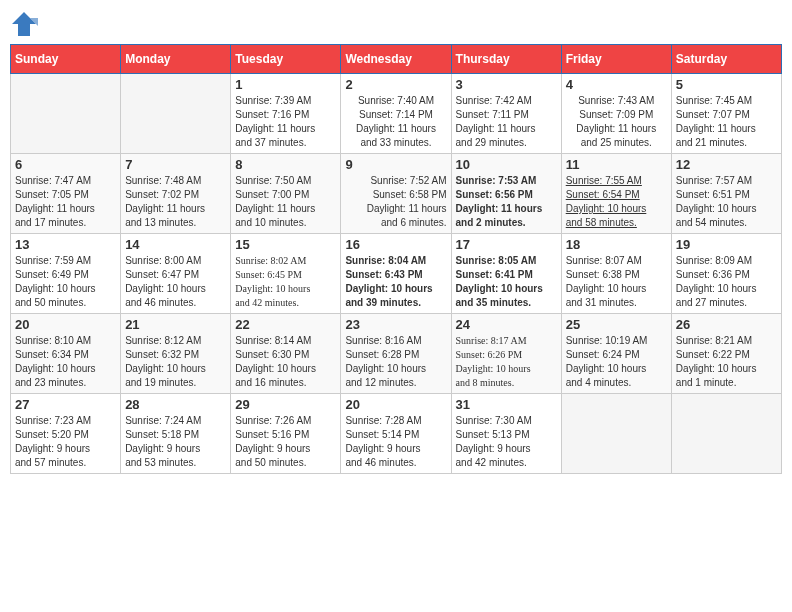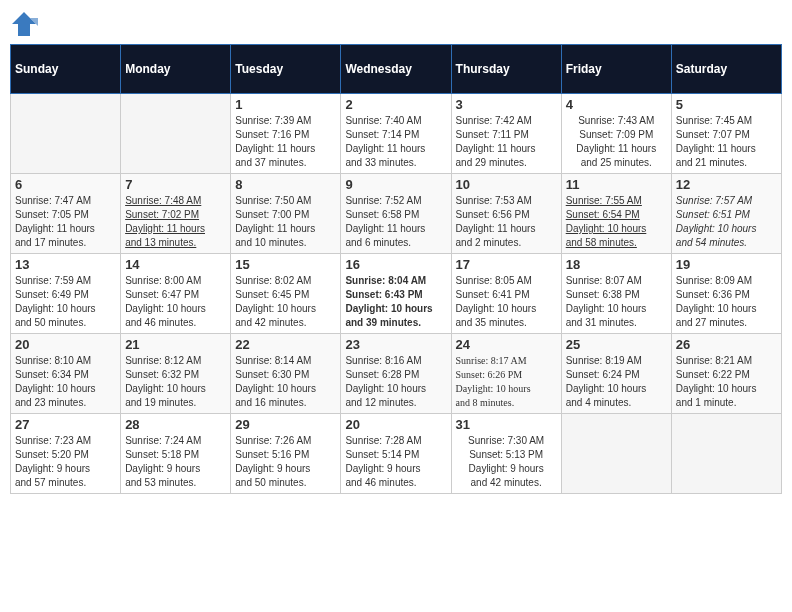--- a/index.html
+++ b/index.html
@@ -52,25 +52,25 @@
     .subtitle {
       font-size: 15px;
       color: #555;
     }
     table {
       width: 100%;
       border-collapse: collapse;
       table-layout: fixed;
     }
     th {
-      background-color: #0f172a;
+      background-color: #ef4444;
       color: #fff;
       font-size: 12px;
       font-weight: bold;
-      padding: 17px 4px;
+      padding: 7px 4px;
       text-align: left;
       border: 1px solid #2e6db4;
     }
     td {
       border: 1px solid #ccc;
       vertical-align: top;
       padding: 3px 4px;
       font-size: 10px;
       color: #333;
       height: 80px;
@@ -133,21 +133,21 @@
         <td class="empty"></td>
         <td>
           <span class="day-number">1</span>
           <div class="day-info" style="white-space: pre-line;">Sunrise: 7:39 AM
 Sunset: 7:16 PM
 Daylight: 11 hours
 and 37 minutes.</div>
         </td>
         <td>
           <span class="day-number">2</span>
-          <div class="day-info" style="white-space: pre-line;">Sunrise: 7:40 AM
+          <div class="day-info" style="white-space: pre-line; text-align: center;">Sunrise: 7:40 AM
 Sunset: 7:14 PM
 Daylight: 11 hours
 and 33 minutes.</div>
         </td>
         <td>
           <span class="day-number">3</span>
           <div class="day-info" style="white-space: pre-line;">Sunrise: 7:42 AM
 Sunset: 7:11 PM
 Daylight: 11 hours
 and 29 minutes.</div>
@@ -170,56 +170,56 @@
       <tr>
         <td>
           <span class="day-number">6</span>
           <div class="day-info" style="white-space: pre-line;">Sunrise: 7:47 AM
 Sunset: 7:05 PM
 Daylight: 11 hours
 and 17 minutes.</div>
         </td>
         <td>
           <span class="day-number">7</span>
-          <div class="day-info" style="white-space: pre-line; text-decoration: underline;">Sunrise: 7:48 AM
+          <div class="day-info" style="white-space: pre-line;">Sunrise: 7:48 AM
 Sunset: 7:02 PM
 Daylight: 11 hours
 and 13 minutes.</div>
         </td>
         <td>
           <span class="day-number">8</span>
           <div class="day-info" style="white-space: pre-line;">Sunrise: 7:50 AM
 Sunset: 7:00 PM
 Daylight: 11 hours
 and 10 minutes.</div>
         </td>
         <td>
           <span class="day-number">9</span>
-          <div class="day-info" style="white-space: pre-line;">Sunrise: 7:52 AM
+          <div class="day-info" style="white-space: pre-line; text-align: right;">Sunrise: 7:52 AM
 Sunset: 6:58 PM
 Daylight: 11 hours
 and 6 minutes.</div>
         </td>
         <td>
           <span class="day-number">10</span>
-          <div class="day-info" style="white-space: pre-line;">Sunrise: 7:53 AM
+          <div class="day-info" style="white-space: pre-line; font-weight: bold;">Sunrise: 7:53 AM
 Sunset: 6:56 PM
 Daylight: 11 hours
 and 2 minutes.</div>
         </td>
         <td>
           <span class="day-number">11</span>
           <div class="day-info" style="white-space: pre-line; text-decoration: underline;">Sunrise: 7:55 AM
 Sunset: 6:54 PM
 Daylight: 10 hours
 and 58 minutes.</div>
         </td>
         <td>
           <span class="day-number">12</span>
-          <div class="day-info" style="white-space: pre-line; font-style: italic;">Sunrise: 7:57 AM
+          <div class="day-info" style="white-space: pre-line;">Sunrise: 7:57 AM
 Sunset: 6:51 PM
 Daylight: 10 hours
 and 54 minutes.</div>
         </td>
       </tr>
       <tr>
         <td>
           <span class="day-number">13</span>
           <div class="day-info" style="white-space: pre-line;">Sunrise: 7:59 AM
 Sunset: 6:49 PM
@@ -228,35 +228,35 @@
         </td>
         <td>
           <span class="day-number">14</span>
           <div class="day-info" style="white-space: pre-line;">Sunrise: 8:00 AM
 Sunset: 6:47 PM
 Daylight: 10 hours
 and 46 minutes.</div>
         </td>
         <td>
           <span class="day-number">15</span>
-          <div class="day-info" style="white-space: pre-line;">Sunrise: 8:02 AM
+          <div class="day-info" style="white-space: pre-line; font-family: Liberation Serif, serif;">Sunrise: 8:02 AM
 Sunset: 6:45 PM
 Daylight: 10 hours
 and 42 minutes.</div>
         </td>
         <td>
           <span class="day-number">16</span>
           <div class="day-info" style="white-space: pre-line; font-weight: bold;">Sunrise: 8:04 AM
 Sunset: 6:43 PM
 Daylight: 10 hours
 and 39 minutes.</div>
         </td>
         <td>
           <span class="day-number">17</span>
-          <div class="day-info" style="white-space: pre-line;">Sunrise: 8:05 AM
+          <div class="day-info" style="white-space: pre-line; font-weight: bold;">Sunrise: 8:05 AM
 Sunset: 6:41 PM
 Daylight: 10 hours
 and 35 minutes.</div>
         </td>
         <td>
           <span class="day-number">18</span>
           <div class="day-info" style="white-space: pre-line;">Sunrise: 8:07 AM
 Sunset: 6:38 PM
 Daylight: 10 hours
 and 31 minutes.</div>
@@ -300,21 +300,21 @@
         </td>
         <td>
           <span class="day-number">24</span>
           <div class="day-info" style="white-space: pre-line; font-family: Liberation Serif, serif;">Sunrise: 8:17 AM
 Sunset: 6:26 PM
 Daylight: 10 hours
 and 8 minutes.</div>
         </td>
         <td>
           <span class="day-number">25</span>
-          <div class="day-info" style="white-space: pre-line;">Sunrise: 8:19 AM
+          <div class="day-info" style="white-space: pre-line;">Sunrise: 10:19 AM
 Sunset: 6:24 PM
 Daylight: 10 hours
 and 4 minutes.</div>
         </td>
         <td>
           <span class="day-number">26</span>
           <div class="day-info" style="white-space: pre-line;">Sunrise: 8:21 AM
 Sunset: 6:22 PM
 Daylight: 10 hours
 and 1 minute.</div>
@@ -344,21 +344,21 @@
         </td>
         <td>
           <span class="day-number">20</span>
           <div class="day-info" style="white-space: pre-line;">Sunrise: 7:28 AM
 Sunset: 5:14 PM
 Daylight: 9 hours
 and 46 minutes.</div>
         </td>
         <td>
           <span class="day-number">31</span>
-          <div class="day-info" style="white-space: pre-line; text-align: center;">Sunrise: 7:30 AM
+          <div class="day-info" style="white-space: pre-line;">Sunrise: 7:30 AM
 Sunset: 5:13 PM
 Daylight: 9 hours
 and 42 minutes.</div>
         </td>
         <td class="empty"></td>
         <td class="empty"></td>
       </tr>
     </tbody>
 </table>
 

